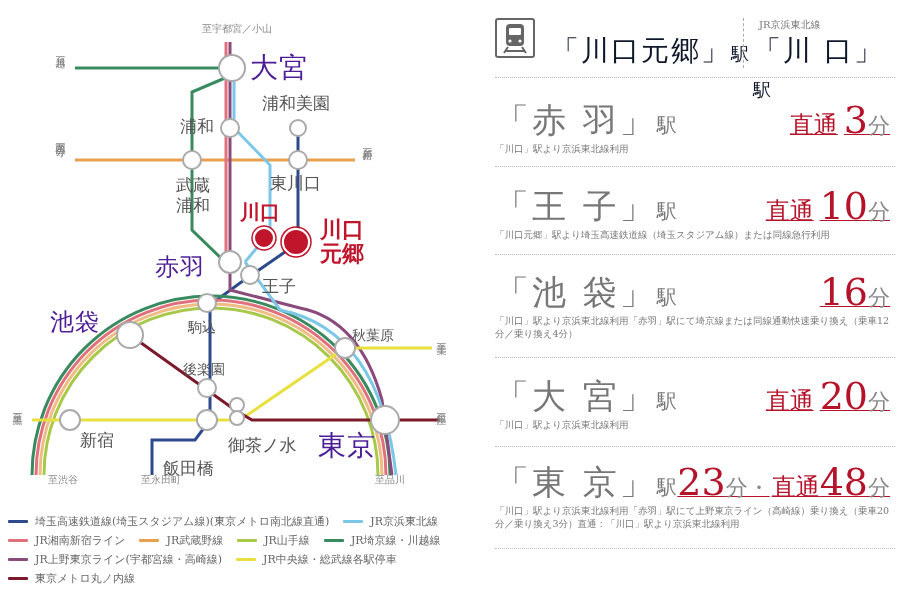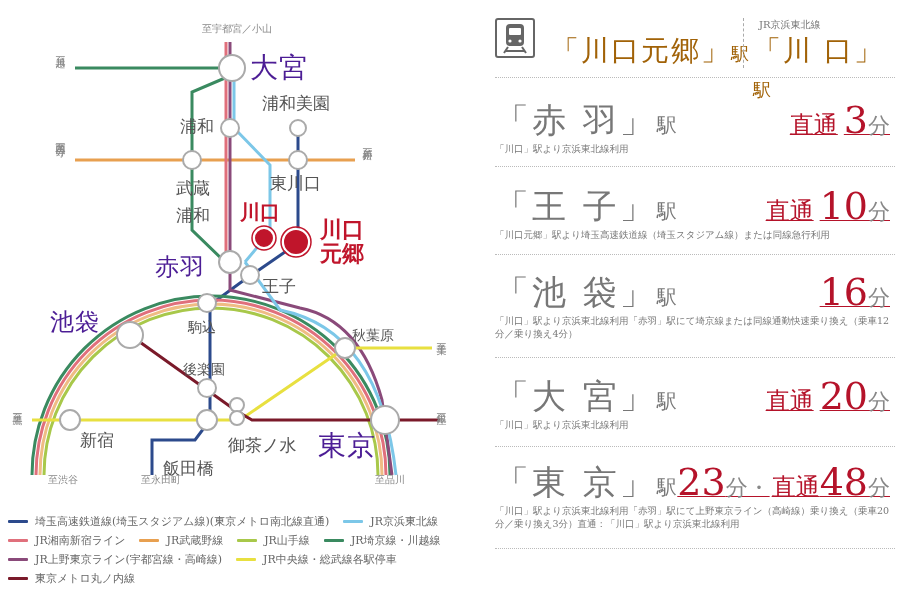--- a/index.html
+++ b/index.html
@@ -13,21 +13,21 @@
   .vert{writing-mode:vertical-rl;font-size:10px;color:#888;letter-spacing:1px;}
   .red{color:#c0152b;font-weight:bold;font-family:"DejaVu Sans","Liberation Sans",sans-serif;}
   .legend{position:absolute;left:8px;top:512px;width:470px;font-size:11px;color:#666;}
   .leg-row{display:flex;align-items:center;height:19px;}
   .leg-item{display:flex;align-items:center;margin-right:14px;}
   .leg-swatch{display:inline-block;width:20px;height:3px;margin-right:7px;border-radius:1px;}
   .right{position:absolute;left:485px;top:0;width:415px;height:600px;}
   .hdr{position:absolute;left:0;top:8px;width:410px;height:60px;}
   .train-icon{position:absolute;left:10px;top:10px;width:40px;height:40px;border:2px solid #666;border-radius:3px;box-sizing:border-box;background:#fff;}
   .hdr-line{position:absolute;font-size:10px;color:#777;}
-  .hdr-st{position:absolute;font-size:28px;color:#a16207;letter-spacing:2px;}
+  .hdr-st{position:absolute;font-size:28px;color:#0f172a;letter-spacing:2px;}
   .eki{font-size:18px;letter-spacing:0;}
   .hdr-sep{position:absolute;left:258px;top:10px;height:50px;border-left:1px dashed #aaa;}
   .rule{position:absolute;left:10px;width:400px;border-top:1px dotted #bbb;}
   .row{position:absolute;left:0;width:410px;}
   .st{position:absolute;left:10px;top:0;font-size:34px;color:#777;letter-spacing:3px;line-height:40px;}
   .st .eki{font-size:20px;color:#777;}
   .time{position:absolute;right:5px;top:0;color:#b5132a;line-height:40px;white-space:nowrap;text-decoration:underline;}
   .time .pre{font-size:24px;margin-right:6px;}
   .time .num{font-size:38px;}
   .time .unit{font-size:22px;color:#888;}
@@ -86,21 +86,21 @@
     <circle cx="264" cy="238" r="10" fill="#c0152b" stroke="#fff" stroke-width="2"></circle>
     <circle cx="264" cy="238" r="12" fill="none" stroke="#c0152b" stroke-width="1.5"></circle>
     <circle cx="296" cy="242" r="13" fill="#c0152b" stroke="#fff" stroke-width="2"></circle>
     <circle cx="296" cy="242" r="15" fill="none" stroke="#c0152b" stroke-width="1.5"></circle>
   </svg>
 
   <span class="lbl big" style="left:250px;top:54px;">大宮</span>
   <span class="lbl mid" style="left:262px;top:95px;">浦和美園</span>
   <span class="lbl mid" style="left:180px;top:118px;">浦和</span>
   <span class="lbl mid" style="left:270px;top:175px;">東川口</span>
-  <span class="lbl mid" style="left:176px;top:175px;white-space:pre;line-height:27px;">武蔵
+  <span class="lbl mid" style="left:176px;top:175px;white-space:pre;line-height:20px;">武蔵
 浦和</span>
   <span class="lbl red" style="left:240px;top:202px;font-size:20px;">川口</span>
   <span class="lbl red" style="left:320px;top:218px;font-size:22px;white-space:pre;line-height:24px;">川口
 元郷</span>
   <span class="lbl big" style="left:155px;top:255px;font-size:24px;">赤羽</span>
   <span class="lbl mid" style="left:262px;top:278px;">王子</span>
   <span class="lbl big" style="left:50px;top:310px;font-size:24px;">池袋</span>
   <span class="lbl mid" style="left:188px;top:320px;font-size:14px;">駒込</span>
   <span class="lbl mid" style="left:352px;top:328px;font-size:14px;">秋葉原</span>
   <span class="lbl mid" style="left:183px;top:362px;font-size:14px;">後楽園</span>

